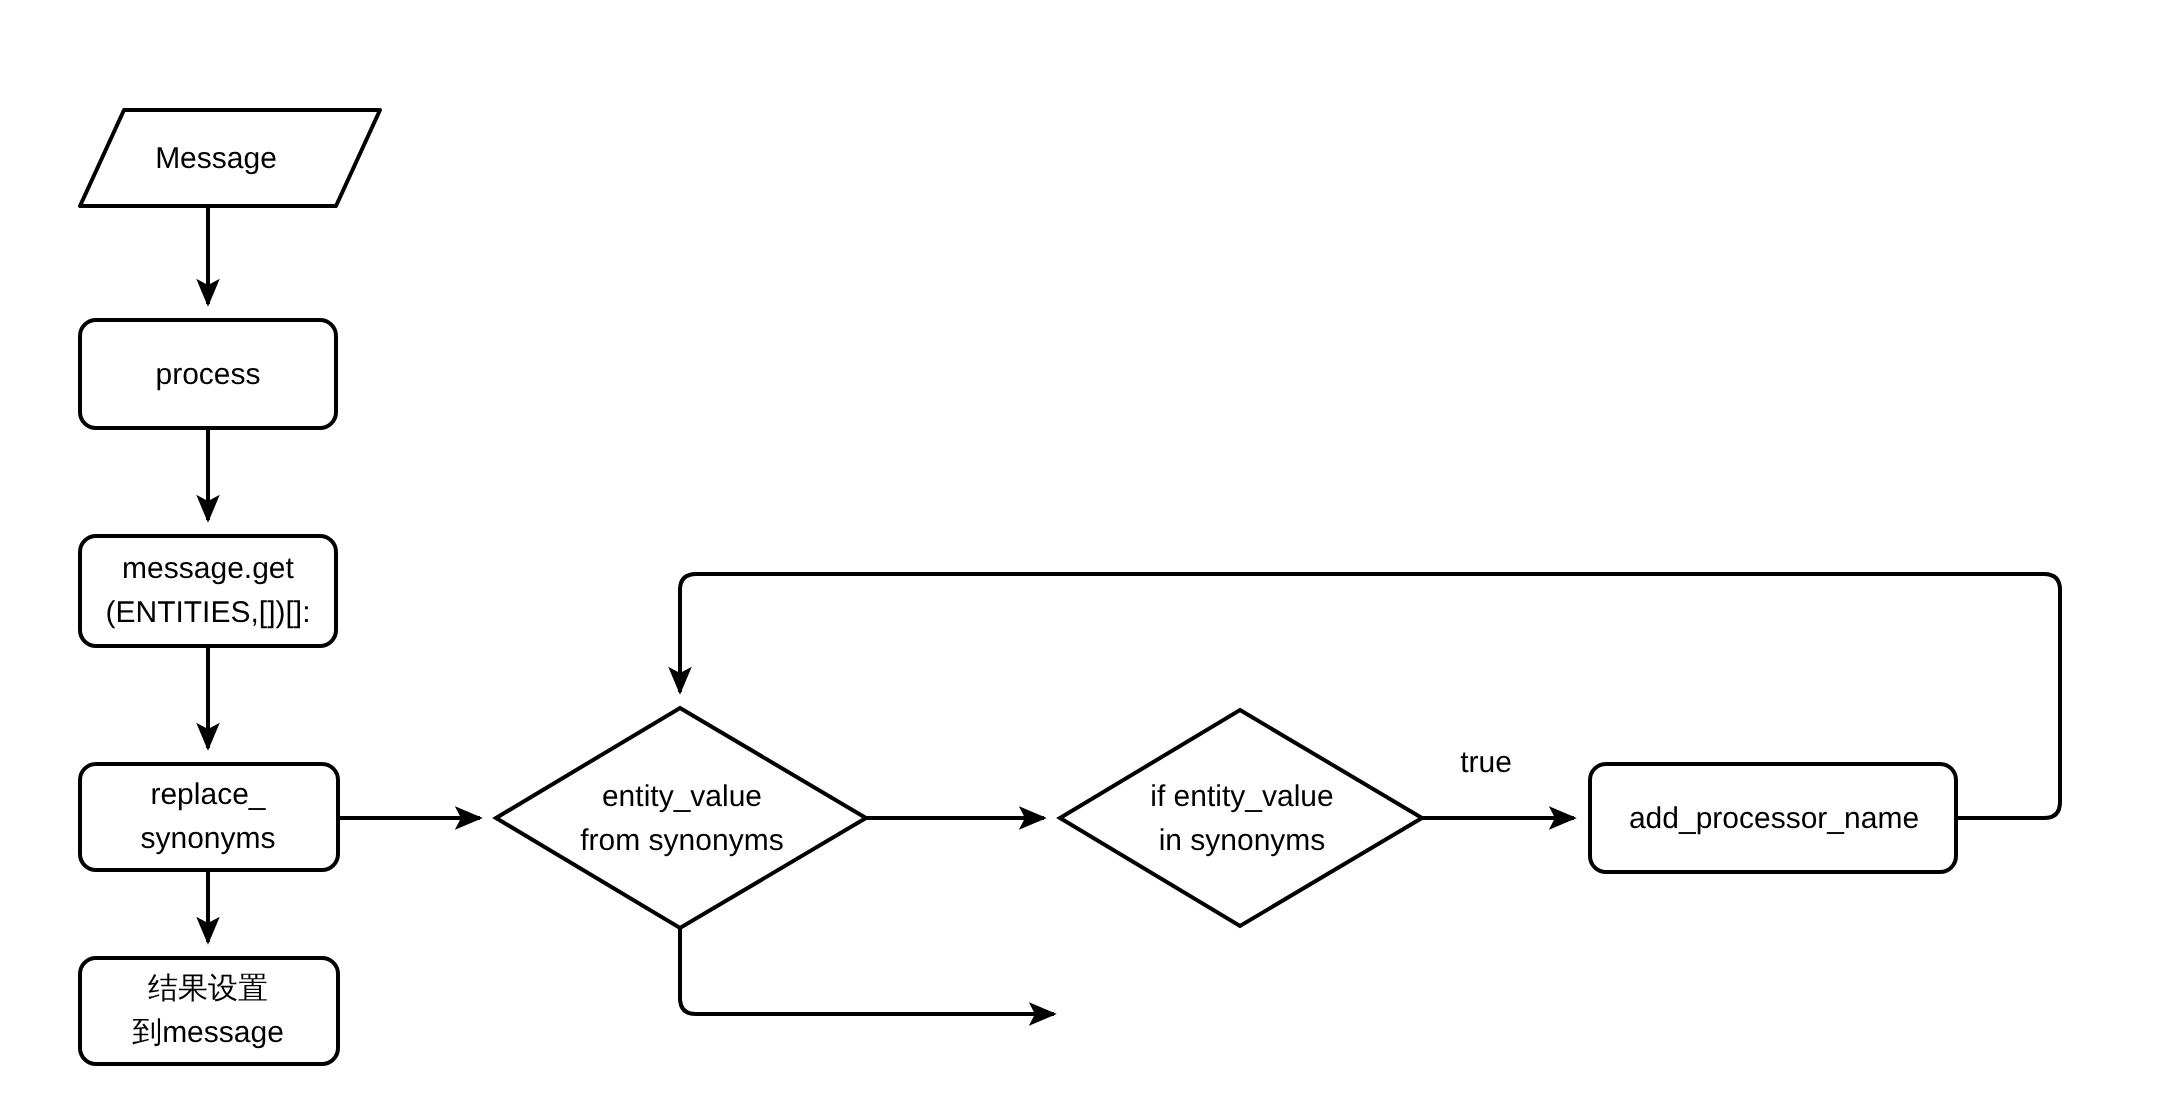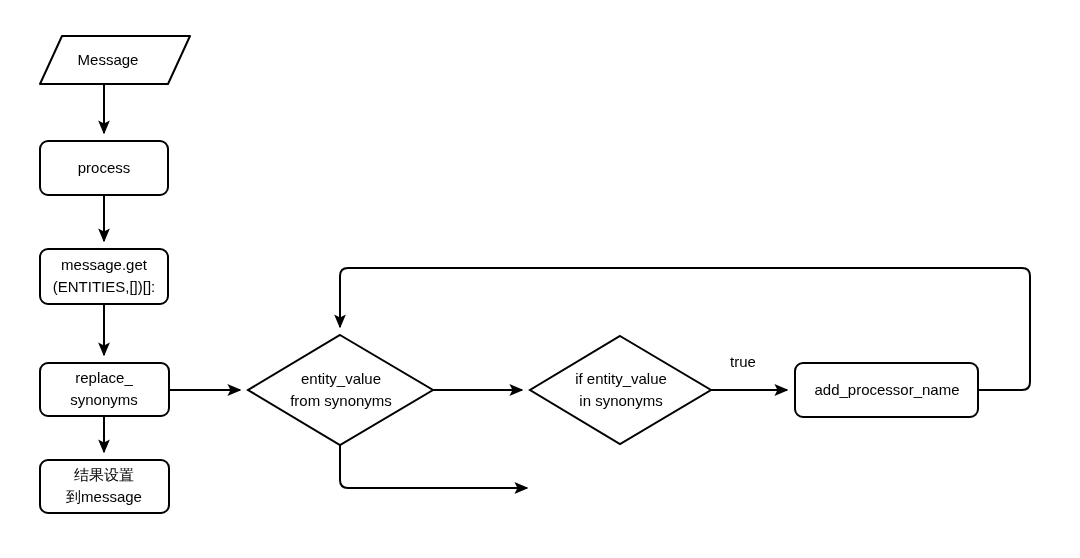--- a/index.html
+++ b/index.html
@@ -11,20 +11,21 @@
     width: 1080px;
     height: 558px;
     font-family: "Liberation Sans", sans-serif;
     overflow: hidden;
   }
   #canvas-wrap {
     position: relative;
     width: 1080px;
     height: 396px;
     background: #ffffff;
+    margin-top: 19px;
   }
   svg#flow {
     display: block;
     width: 1080px;
     height: 558px;
   }
   .node-shape {
     fill: #ffffff;
     stroke: #000000;
     stroke-width: 2;

